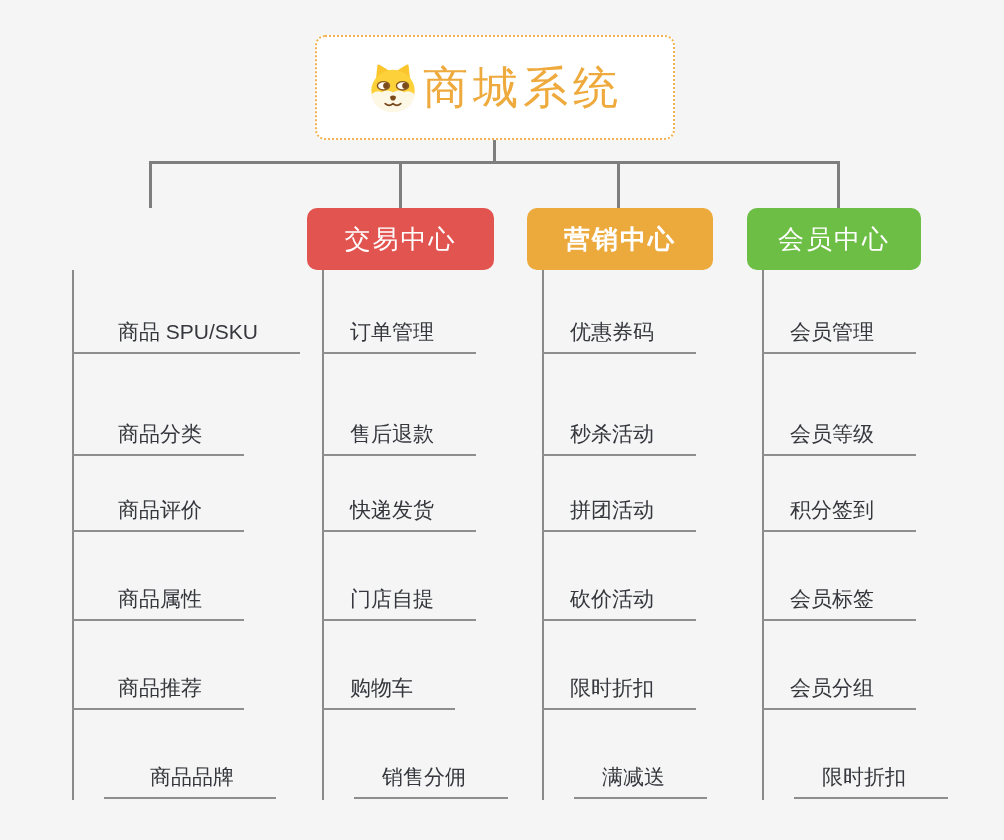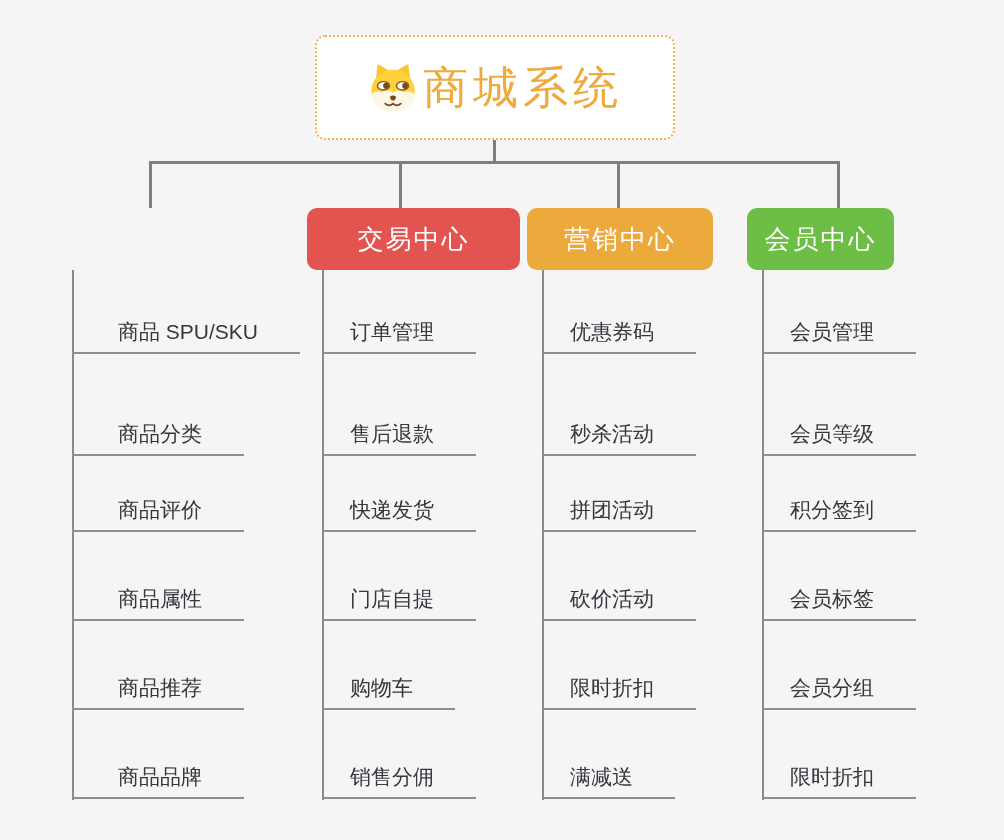--- a/index.html
+++ b/index.html
@@ -21,23 +21,23 @@
     background:#ffffff;border:2px dotted #f2b14c;border-radius:10px;
     box-sizing:border-box;display:flex;align-items:center;justify-content:center;gap:4px;}
   .root-title{font-size:45px;letter-spacing:5px;color:#efaa3e;white-space:nowrap;}
   .doge{width:52px;height:54px;flex:0 0 auto;}
 
   
   .branch{position:absolute;top:208px;height:62px;border-radius:10px;
     display:flex;align-items:center;justify-content:center;
     color:#ffffff;font-size:26px;letter-spacing:2px;white-space:nowrap;}
   .branch-0{left:57px;width:188px;}
-  .branch-1{left:307px;width:213px;}
+  .branch-1{left:307px;width:187px;}
   .branch-2{left:527px;width:186px;}
-  .branch-3{left:747px;width:147px;}
+  .branch-3{left:747px;width:174px;}
 
   
   .col-line{position:absolute;width:2px;top:270px;height:530px;background:#8a8a8a;}
   .cline-0{left:72px;}
   .cline-1{left:322px;}
   .cline-2{left:542px;}
   .cline-3{left:762px;}
 
   
   .item{position:absolute;box-sizing:border-box;white-space:nowrap;
@@ -45,21 +45,21 @@
     padding:0 42px 6px 28px;border-bottom:2px solid #8e8e8e;}
   .c0{left:72px;padding-left:46px;}
   .c1{left:322px;}
   .c2{left:542px;}
   .c3{left:762px;}
   .r0{top:318px;}
   .r1{top:420px;}
   .r2{top:496px;}
   .r3{top:585px;}
   .r4{top:674px;}
-  .r5{top:763px;}
+  .r5{top:763px;margin-left:32px;}
 </style>
 </head>
 <body>
 
 <div class="canvas">
 
   <div class="line line-root-drop"></div>
   <div class="line line-main-h"></div>
   <div class="line line-drop drop-0"></div>
   <div class="line line-drop drop-1"></div>
@@ -80,21 +80,21 @@
       </g>
       <path d="M26.5 41 Q30 38.5 33.5 41 Q32.8 45.5 30 45.5 Q27.2 45.5 26.5 41 Z" fill="#7b4a1c"></path>
       <path d="M21 49 Q25.5 53 30 49 Q34.5 53 39 49" stroke="#7b4a1c" stroke-width="2" fill="none" stroke-linecap="round"></path>
     </svg>
     <span class="root-title" style="color: rgb(239, 170, 62);">商城系统</span>
   </div>
 
   <div class="branch branch-1" style="background: rgb(226, 84, 80);">
       <span>交易中心</span>
     </div>
-  <div class="branch branch-2" style="background: rgb(236, 170, 61);">
+  <div class="branch branch-2" style="background: rgb(236, 170, 61); font-weight: bold;">
       <span>营销中心</span>
     </div>
   <div class="branch branch-3" style="background: rgb(108, 190, 68);">
       <span>会员中心</span>
     </div>
 
   <div class="col-line cline-0"></div>
   <div class="col-line cline-1"></div>
   <div class="col-line cline-2"></div>
   <div class="col-line cline-3"></div>

